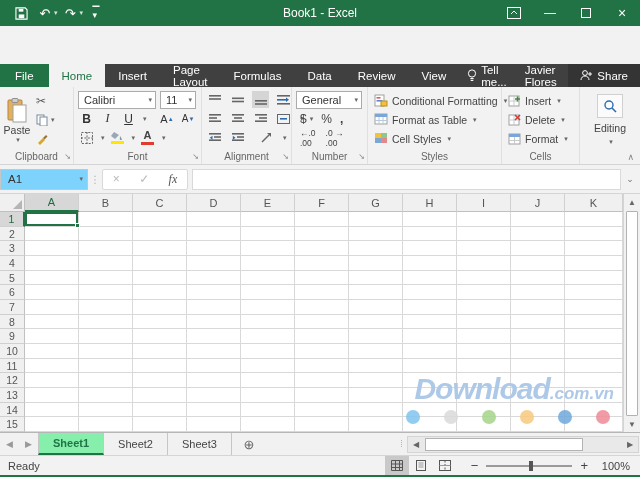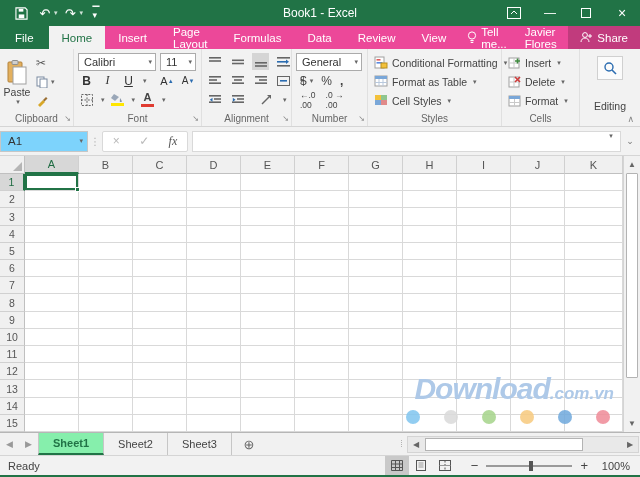--- a/index.html
+++ b/index.html
@@ -9,21 +9,21 @@
   
   .titlebar { height:26px; background:#217346; display:flex; align-items:center; position:relative; color:#fff; flex:none; }
   .qat { display:flex; align-items:center; gap:2px; padding-left:10px; }
   .qat-btn { width:22px; height:22px; display:flex; align-items:center; justify-content:center; color:#fff; font-size:13px; cursor:default; }
   .qat-dd { font-size:7px; color:#cfe3d8; margin-left:-4px; }
   .win-title { position:absolute; left:0; right:0; text-align:center; font-size:12px; color:#fff; pointer-events:none; }
   .win-controls { margin-left:auto; display:flex; height:26px; }
   .win-btn { width:36px; height:26px; display:flex; align-items:center; justify-content:center; color:#fff; font-size:12px; }
 
   
-  .tabrow { height:23px; background:#ec4899; display:flex; align-items:stretch; color:#fff; font-size:11.5px; flex:none; }
+  .tabrow { height:23px; background:#404040; display:flex; align-items:stretch; color:#fff; font-size:11.5px; flex:none;margin-top:38px; }
   .rtab { padding:0 13px; display:flex; align-items:center; cursor:default; }
   .rtab.file-tab { background:#217346; padding:0 15px; }
   .rtab.active { background:#f2f2f2; color:#217346; }
   .tabrow-right { margin-left:auto; display:flex; align-items:center; color:#fff; font-size:11.5px; }
   .tellme { display:flex; align-items:center; gap:4px; padding:0 8px; }
   .username { padding:0 10px; }
   .share-btn { display:flex; align-items:center; gap:4px; background:rgba(0,0,0,0.18); padding:0 12px; height:23px; }
 
   
   .ribbon { height:78px; background:#f2f2f2; border-bottom:1px solid #d5d5d5; display:flex; position:relative; flex:none; }
@@ -49,21 +49,21 @@
   .swatch { width:13px; height:3px; margin-top:1px; }
 
   
   .numrow { display:flex; align-items:center; gap:8px; padding:1px 8px; height:19px; font-size:12px; color:#444; }
   .decbtn { font-size:8.5px; color:#444; letter-spacing:0; }
 
   
   .srow { display:flex; align-items:center; gap:4px; height:19px; padding:0 6px; font-size:10.5px; color:#444; white-space:nowrap; }
 
   
-  .editing-body { display:flex; flex-direction:column; align-items:center; justify-content:flex-start; padding-top:4px; gap:20px; flex:1; }
+  .editing-body { display:flex; flex-direction:column; align-items:center; justify-content:flex-start; padding-top:4px; gap:4px; flex:1; }
   .editing-iconbtn { width:26px; height:24px; border:1px solid #d0d0d0; background:#fbfbfb; display:flex; align-items:center; justify-content:center; }
   .collapse-ribbon { position:absolute; right:6px; bottom:2px; font-size:9px; color:#888; }
 
   
   .formula-row { height:29px; background:#f2f2f2; display:flex; align-items:center; padding:0 1px 0 0; border-bottom:1px solid #d5d5d5; flex:none; }
   .namebox { width:88px; height:21px; background:#7dd3fc; border:1px solid #c6c6c6; display:flex; align-items:center; font-size:11.5px; color:#333; padding-left:7px; margin-left:0; }
   .namebox .dd { margin-left:auto; margin-right:4px; }
   .fsep { width:14px; text-align:center; color:#b0b0b0; font-size:10px; }
   .fbtns { height:21px; background:#fff; border:1px solid #d9d9d9; border-radius:2px; display:flex; align-items:center; width:86px; justify-content:space-around; }
   .fbtn-cancel, .fbtn-enter { color:#b9b9b9; font-size:12px; }

